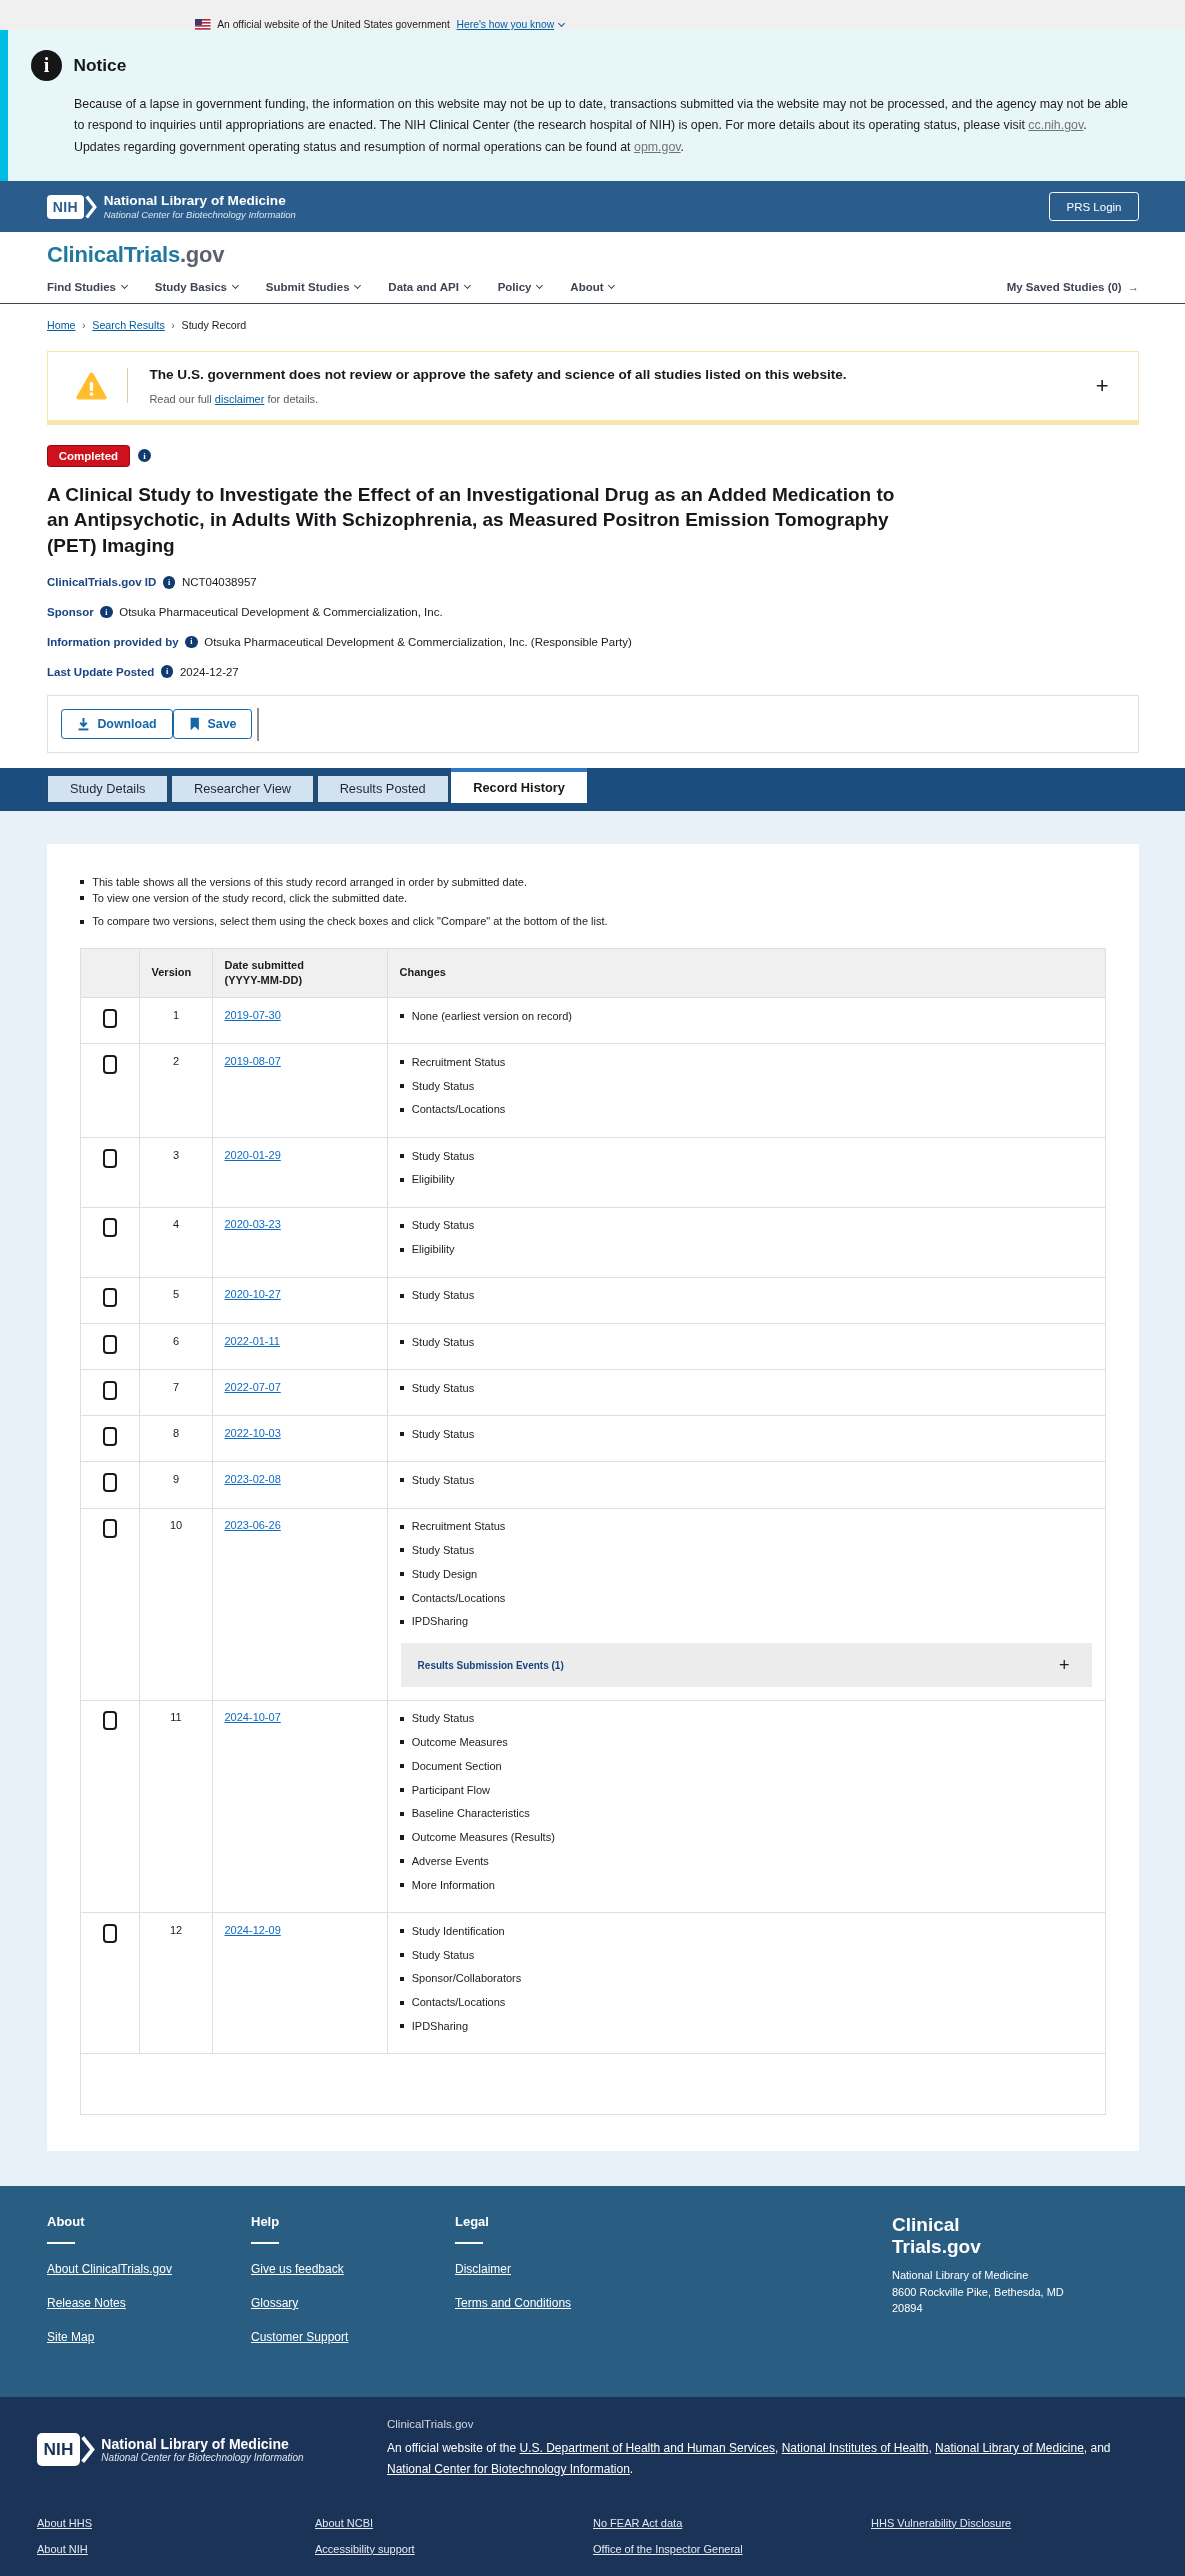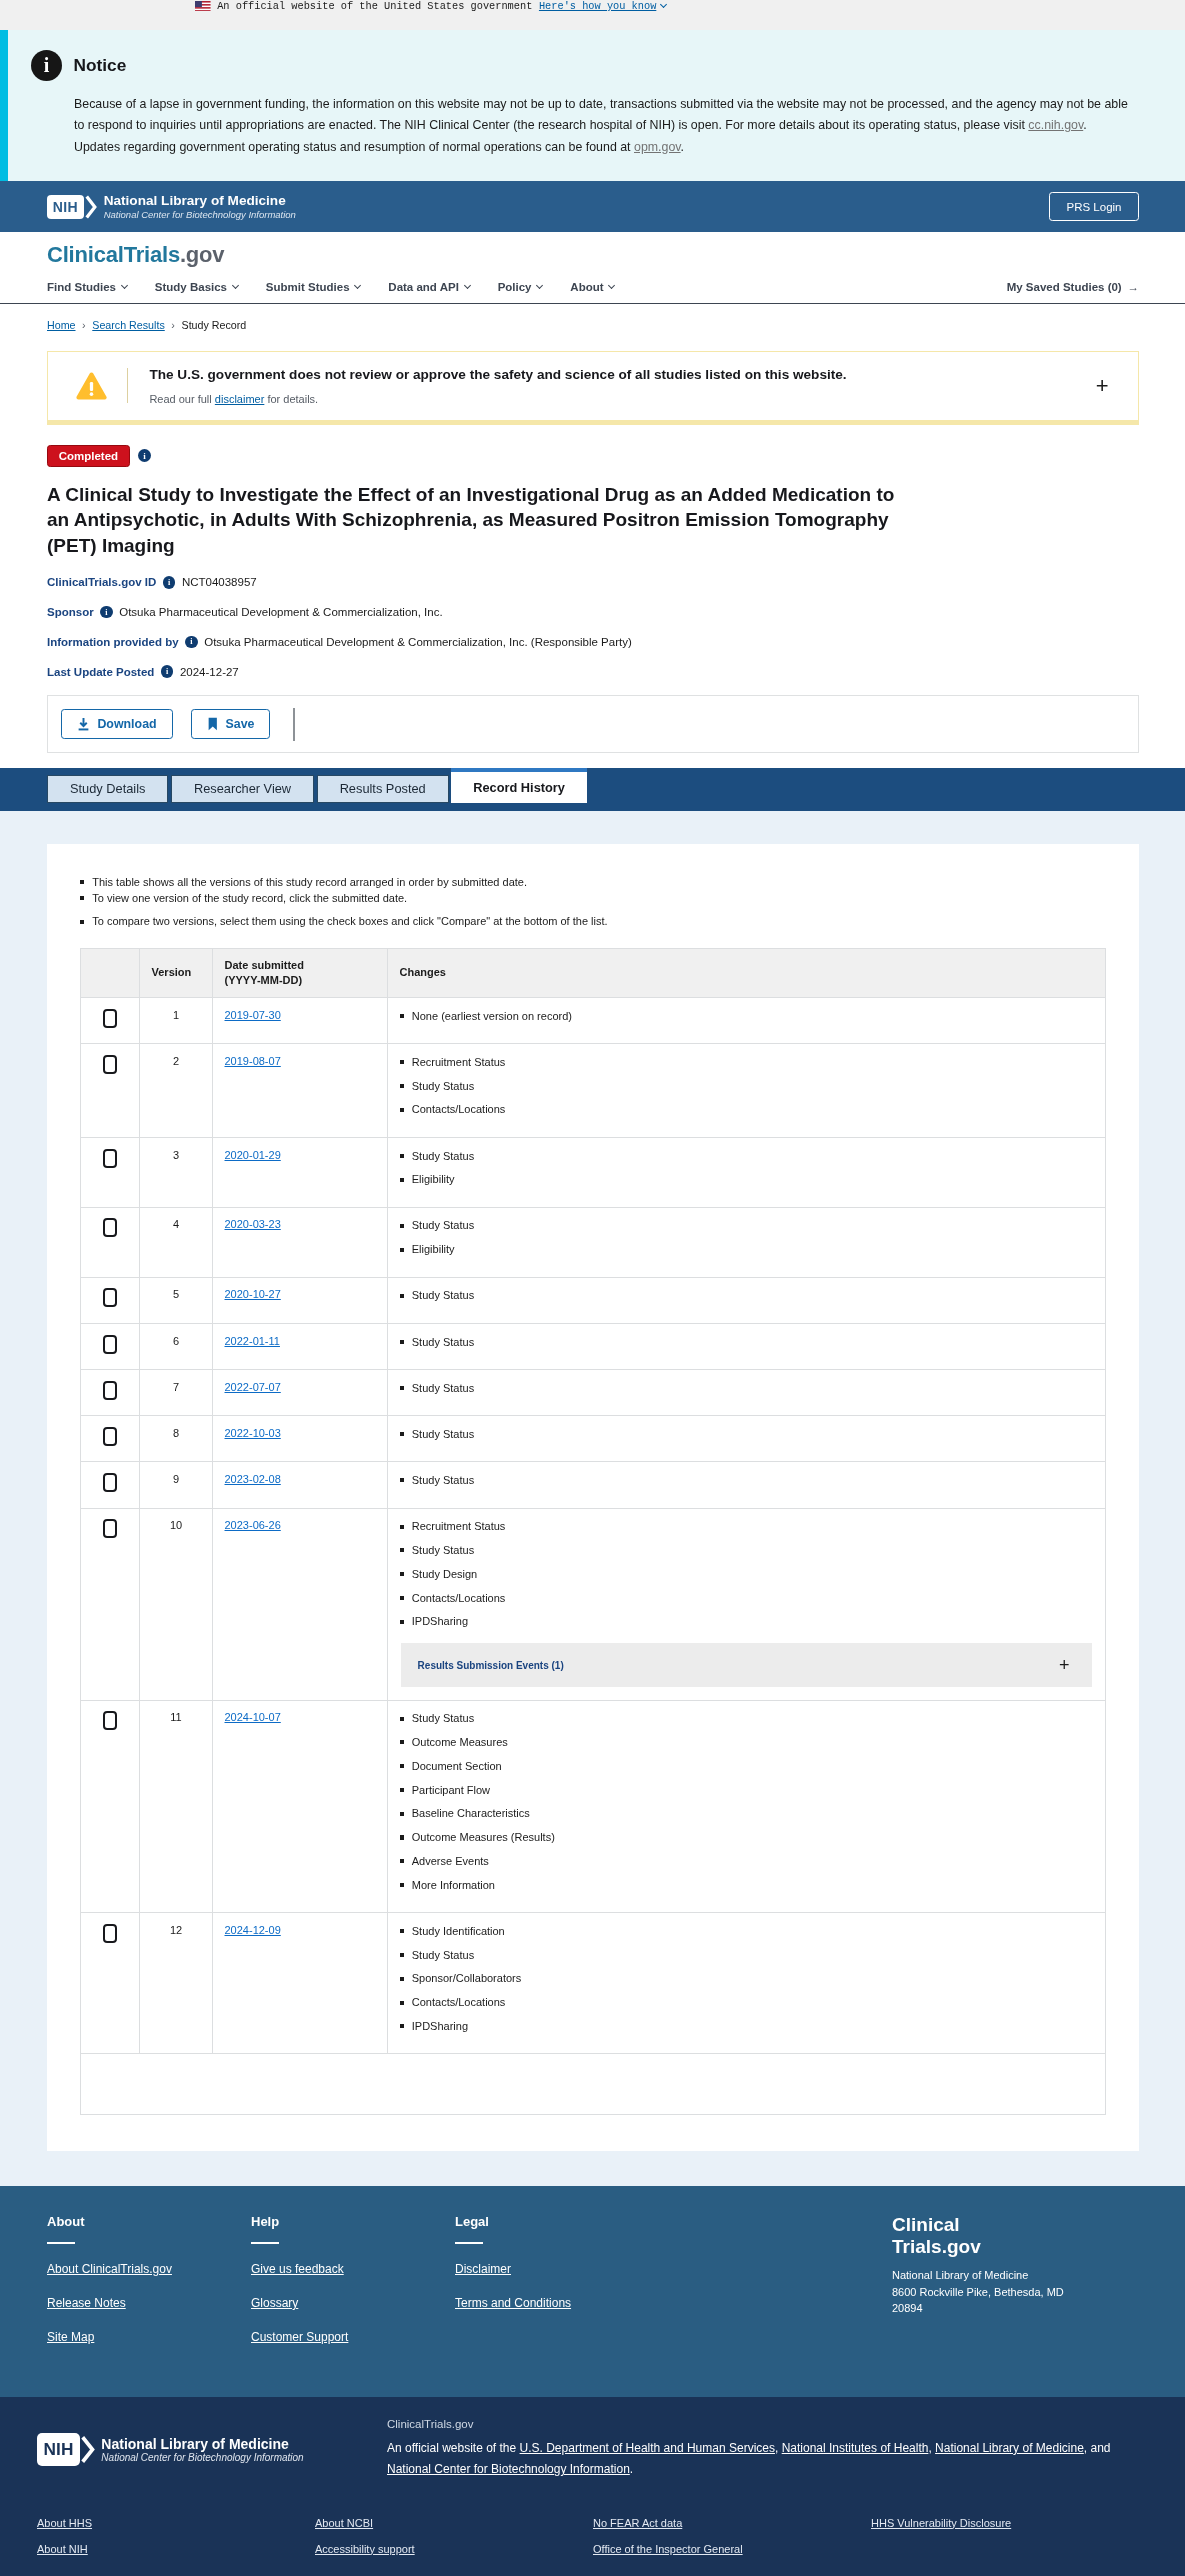--- a/index.html
+++ b/index.html
@@ -1,21 +1,21 @@
 <!DOCTYPE html>
 <html style="font-size:13px"><head>
 <meta charset="utf-8">
 <style>
   * { box-sizing: border-box; }
   html, body { margin:0; padding:0; background:#fff; }
   body { width:1186px; font-family:"Liberation Sans","DejaVu Sans",sans-serif; color:#1b1b1b; }
   a { cursor:pointer; }
 
   
-  .gov-banner { height:30px; background:#f0f0f0; display:flex; align-items:flex-start; font-size:10.3px;font-family:Liberation Mono, monospace; }
+  .gov-banner { height:30px; background:#f0f0f0; display:flex; align-items:flex-end; font-size:10.3px; }
   .gov-banner-inner { margin-left:195px; display:flex; align-items:center; gap:6.6px; }
   .gov-link { color:#005ea2; text-decoration:underline; display:flex; align-items:center; gap:5px; }
   .caret { width:5px; height:5px; border-right:1.2px solid currentColor; border-bottom:1.2px solid currentColor; transform:rotate(45deg); display:inline-block; margin-top:-2.5px; }
 
   
   .notice { background:#e7f6f8; border-left:8.2px solid #00bde3; padding:20px 58px 23px 23px; }
   .notice-head { display:flex; align-items:center; gap:11.5px; }
   .notice-icon { width:31px; height:31px; border-radius:50%; background:#161616; color:#fff; display:flex; align-items:center; justify-content:center; font-family:"Liberation Serif",serif; font-weight:bold; font-size:20px; flex:none; }
   .notice-title { font-size:17.3px; font-weight:bold; color:#17181c; }
   .notice-body { margin:13px 0 0 43px; font-size:12.4px; line-height:21.4px; max-width:1066px; }
@@ -59,21 +59,21 @@
   .status-row { margin-top:20px; display:flex; align-items:center; gap:8.2px; }
   .status-badge { background:#cd111d; border:0.8px solid #96090f; color:#fff; font-size:11.5px; font-weight:bold; padding:4.1px 10.7px; border-radius:3.3px; }
   .info-icon { width:13px; height:13px; border-radius:50%; background:#0f3c70; color:#fff; font-size:9px; font-weight:bold; display:inline-flex; align-items:center; justify-content:center; font-family:"Liberation Serif",serif; flex:none; }
   .study-title { margin:15px 0 0; font-size:19px; line-height:25.5px; max-width:861px; color:#17181c; font-weight:bold; }
   .meta { margin-top:18px; }
   .meta-row { display:flex; align-items:center; gap:6.6px; font-size:11.5px; margin-bottom:17.3px; }
   .meta-label { color:#1a4480; font-weight:bold; }
   .meta-row .info-icon { width:12.4px; height:12.4px; font-size:8.2px; }
 
   
-  .action-box { border:0.8px solid #dfe1e2; padding:11.5px 13px; display:flex; align-items:center; gap:18px; margin-top:6.6px; }
+  .action-box { border:0.8px solid #dfe1e2; padding:11.5px 13px; display:flex; align-items:center; gap:0; margin-top:6.6px; }
   .action-btn { display:flex; align-items:center; gap:7.4px; border:1.6px solid #1467a8; color:#1467a8; border-radius:3.3px; background:#fff; font-size:12.4px; font-weight:bold; padding:7.4px 15px; font-family:inherit; }
   .action-divider { width:1.6px; height:33px; background:#8d9297; margin-left:5px; }
 
   
   .tab-band { margin-top:15px; background:#1c4d7f; height:43px; padding-left:47px; display:flex; }
   .tab { margin-top:6.6px; height:28px; background:#d3e2f0; border:0.8px solid #274863; padding:0 22px; font-size:12.8px; display:flex; align-items:center; margin-right:2.5px; color:#1c2936; text-decoration:none; }
   .tab.active { margin-top:0; height:35px; background:#fff; border:none; border-top:4.1px solid #2f78c2; font-weight:bold; position:relative; z-index:2; color:#17181c; }
 
   
   .content-bg { background:#e9f1f8; padding:33px 47px 35px; }

